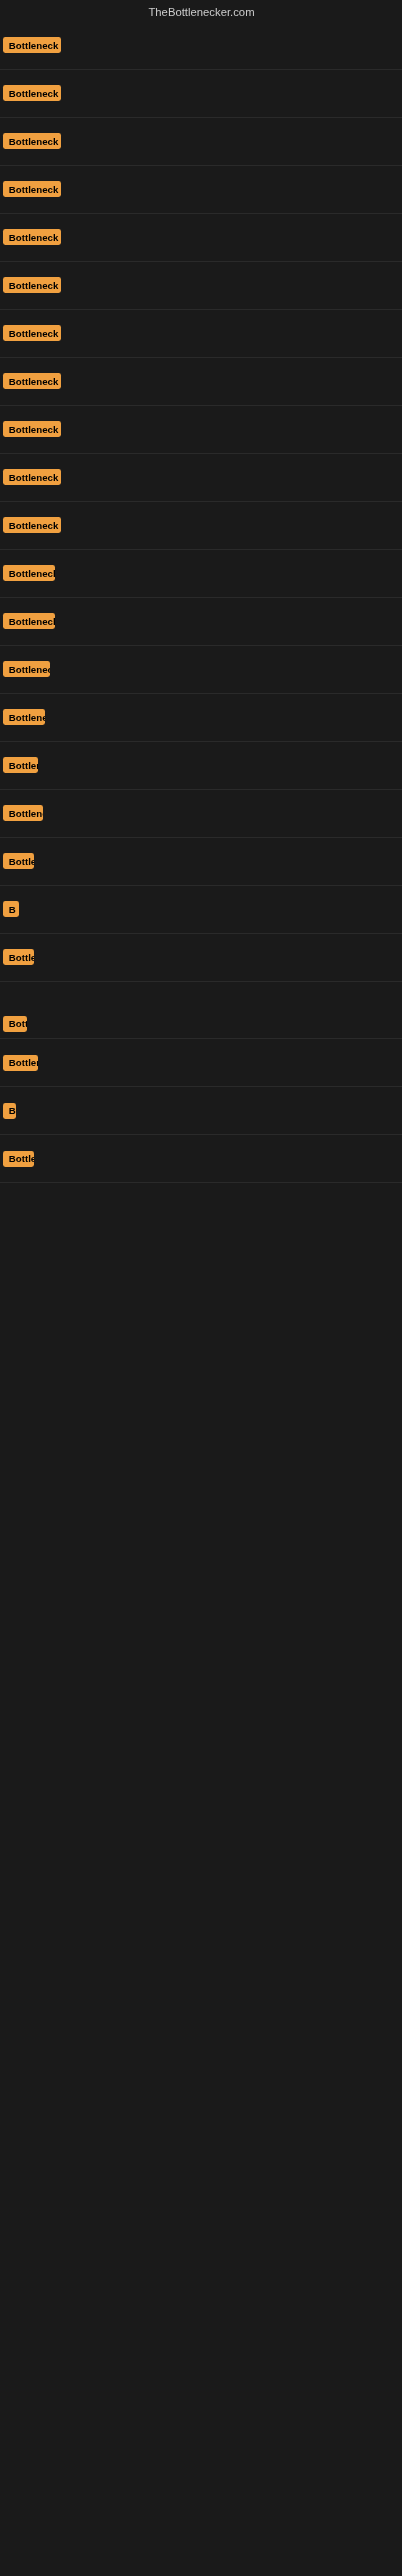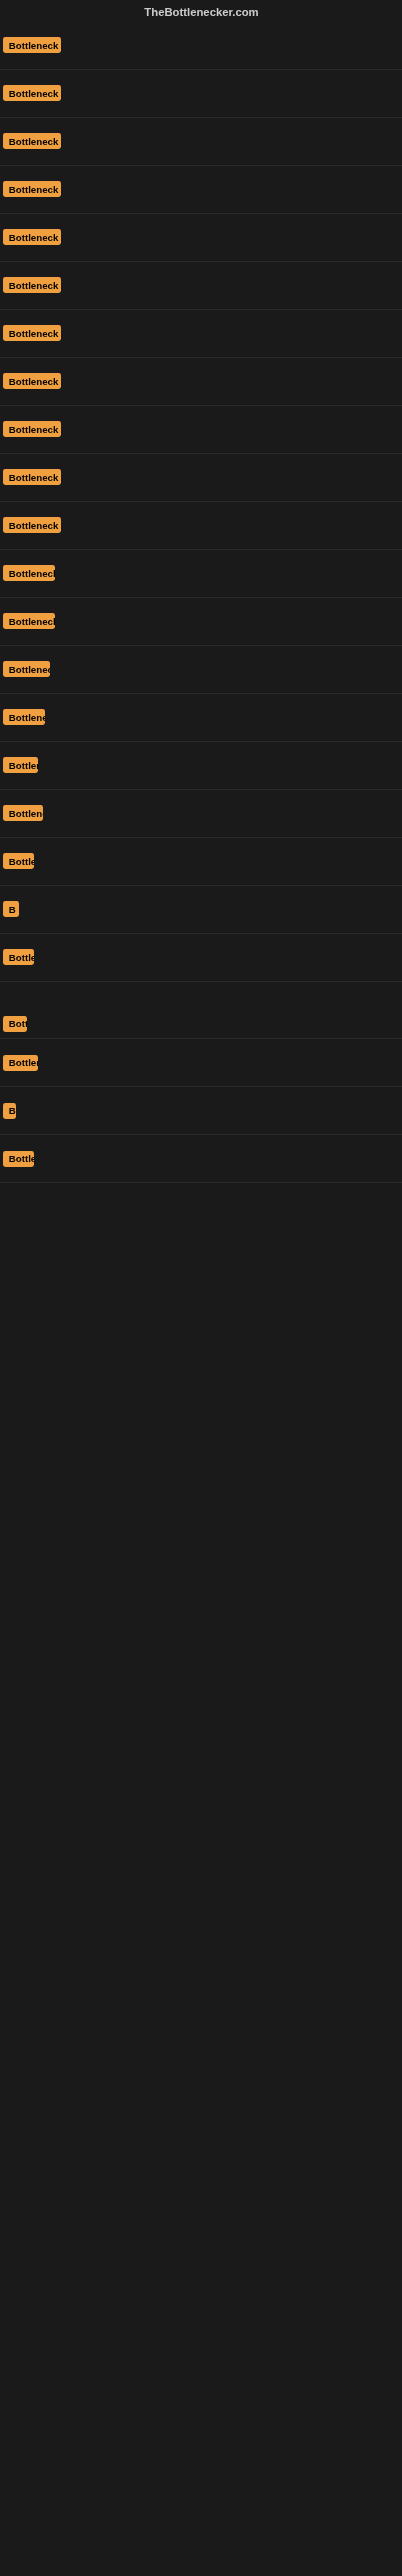--- a/index.html
+++ b/index.html
@@ -14,21 +14,21 @@
       background-color: #1a1a1a;
       font-family: Arial, sans-serif;
       position: relative;
     }
 
     .site-title {
       text-align: center;
       color: #cccccc;
       font-size: 11.3px;
       padding: 6.4px 0 3.2px 0;
-      font-weight: bold;
+      font-weight: normal;
     }
   </style>
 </head>
 <body>
 
 <div style="position: relative; width: 403px; min-height: 2576px; background: #1a1a1a;">
 
   <div class="site-title">TheBottlenecker.com</div>
 
   <div style="position: relative; width: 403px;">

